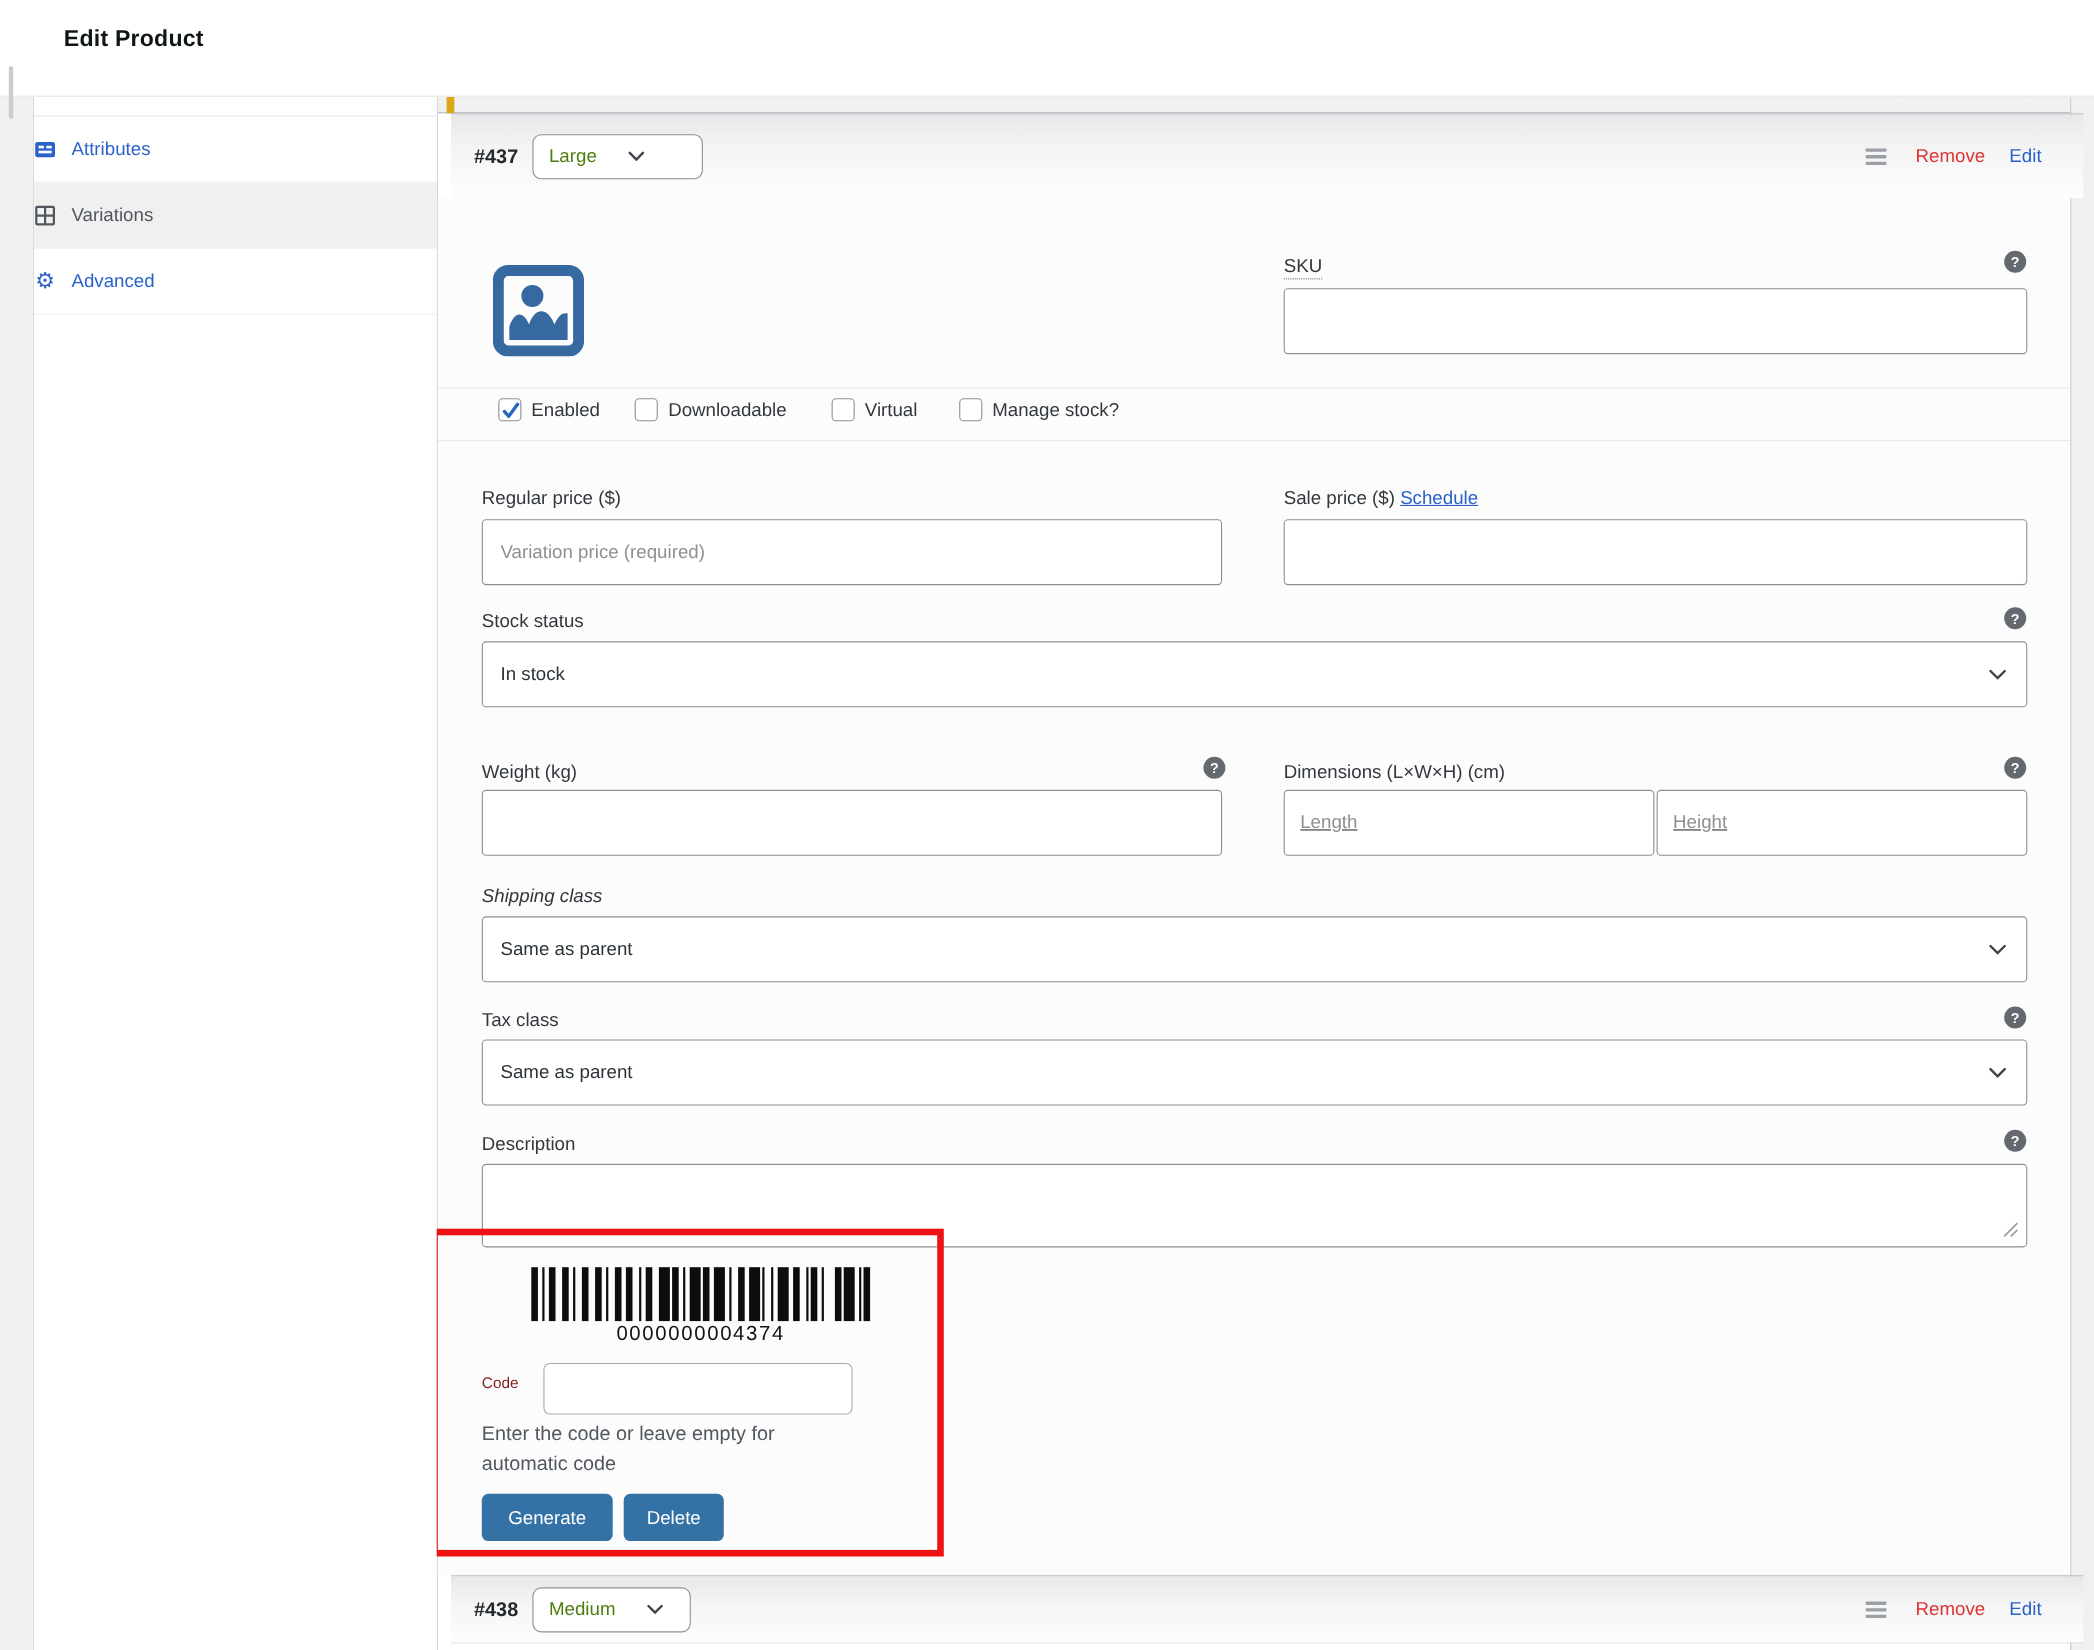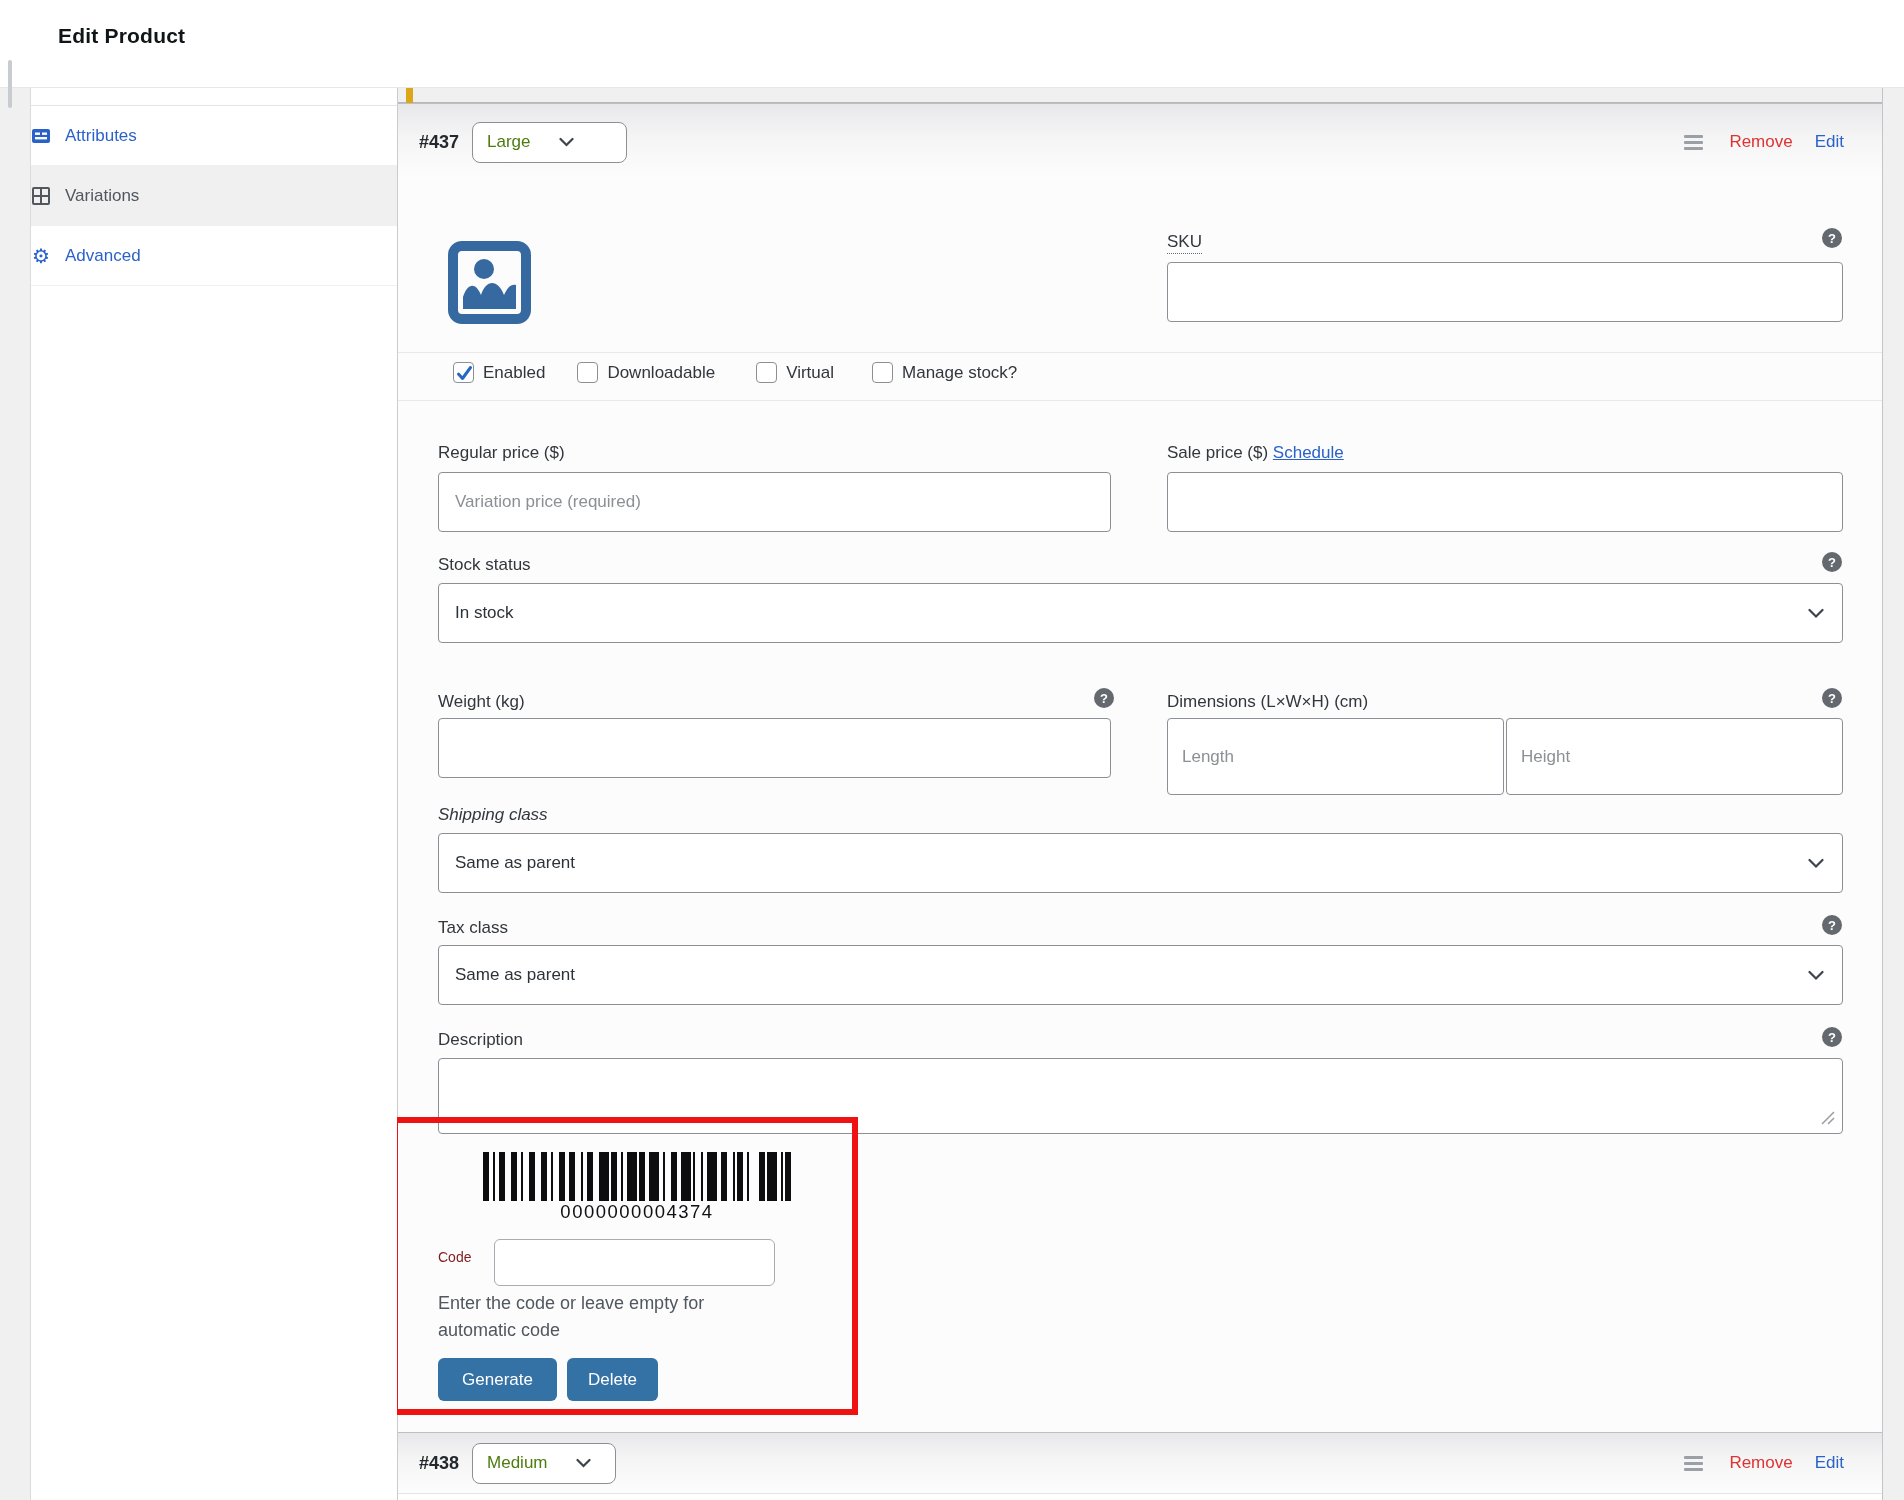--- a/index.html
+++ b/index.html
@@ -22,21 +22,21 @@
   .side-item .ic { width:20px; height:20px; display:flex; align-items:center; justify-content:center; }
   .gear-glyph { font-size:20px; color:#2a62c9; line-height:1; }
 
   
   .main { position:absolute; left:397px; top:88px; width:1486px; height:1412px; background:#fff; border-left:1px solid #c9cbce; border-right:1px solid #c3c4c7; z-index:1; }
 
   .notice-sliver { position:absolute; left:0; top:0; width:100%; height:15px; background:#f0f0f1; border-bottom:1px solid #b5b9bd; }
   .notice-bar { position:absolute; left:8px; top:0; width:7px; height:15px; background:#dba617; }
   .cut-button { position:absolute; right:36px; top:-22px; width:122px; height:28px; border:2px solid #4170a5; border-radius:5px; background:#fff; }
 
-  .var-header { position:absolute; left:0; width:100%; background:linear-gradient(180deg,#e8e8ea 0%,#f5f5f6 45%,#fdfdfd 100%); border-top:1px solid #bdbfc2; display:flex; align-items:center; padding:0 38px 0 21px; }
+  .var-header { position:absolute; left:12px; width:100%; background:linear-gradient(180deg,#e8e8ea 0%,#f5f5f6 45%,#fdfdfd 100%); border-top:1px solid #bdbfc2; display:flex; align-items:center; padding:0 38px 0 21px; }
   .vh437 { top:15px; height:77px; }
   .vh438 { top:1344px; height:62px; border-bottom:1px solid #e4e4e6; }
   .var-id { font-size:18px; font-weight:700; color:#23282d; }
   .mini-select { margin-left:13px; height:41px; background:#fff; border:1px solid #8c8f94; border-radius:8px; display:flex; align-items:center; padding:0 14px; font-size:17px; color:#4d7c0f; cursor:pointer; }
   .mini-select .txt { margin-right:28px; }
   .vh437 .mini-select { width:155px; }
   .vh438 .mini-select { width:144px; }
   .vh-right { margin-left:auto; display:flex; align-items:center; }
   .drag-handle { width:19px; display:flex; flex-direction:column; gap:3px; margin-right:26px; cursor:grab; }
   .drag-handle span { display:block; height:3px; background:#9aa0a6; border-radius:1px; }
@@ -58,21 +58,21 @@
   .cb-group { position:absolute; top:182px; left:55px; display:flex; align-items:center; }
   .cb-item { display:flex; align-items:center; margin-right:0; cursor:pointer; }
   .cb-box { width:21px; height:21px; border:1.5px solid #8c8f94; border-radius:4px; background:#fff; position:relative; }
   .cb-box svg { position:absolute; left:1px; top:1px; display:none; }
   .cb-item.checked .cb-box svg { display:block; }
   .cb-lbl { font-size:17px; color:#32373c; margin-left:9px; }
 
   .schedule-link { color:#2a62c9; text-decoration:underline; cursor:pointer; }
 
   .dims { position:absolute; left:769px; top:538px; width:676px; display:flex; gap:2px; }
-  .dims input { flex:1; height:77px; border:1px solid #8c8f94; border-radius:4px; font-size:17px; padding:0 14px; color:#2c3338; font-family:"Liberation Sans",sans-serif; }
+  .dims input { flex:1; height:60px; border:1px solid #8c8f94; border-radius:4px; font-size:17px; padding:0 14px; color:#2c3338; font-family:"Liberation Sans",sans-serif;text-decoration:underline; }
   .dims input::placeholder { color:#8c8f94; opacity:1; }
 
   .f-textarea { position:absolute; left:40px; top:878px; width:1405px; height:76px; background:#fff; border:1px solid #8c8f94; border-radius:4px; resize:none; font-family:"Liberation Sans",sans-serif; font-size:17px; padding:10px 14px; }
   .resize-grip { position:absolute; left:1420px; top:928px; pointer-events:none; }
 
   
   .barcode-bars { position:absolute; left:85px; top:972px; width:308px; height:49px; display:flex; align-items:stretch; }
   .barcode-bars div { background:#0d0d0f; height:100%; flex:none; }
   .barcode-num { position:absolute; left:85px; top:1021px; width:308px; text-align:center; font-size:18.5px; letter-spacing:1.5px; color:#0f1012; }
   .code-label { position:absolute; left:40px; top:1069px; font-size:14px; color:#7f1d1d; }

